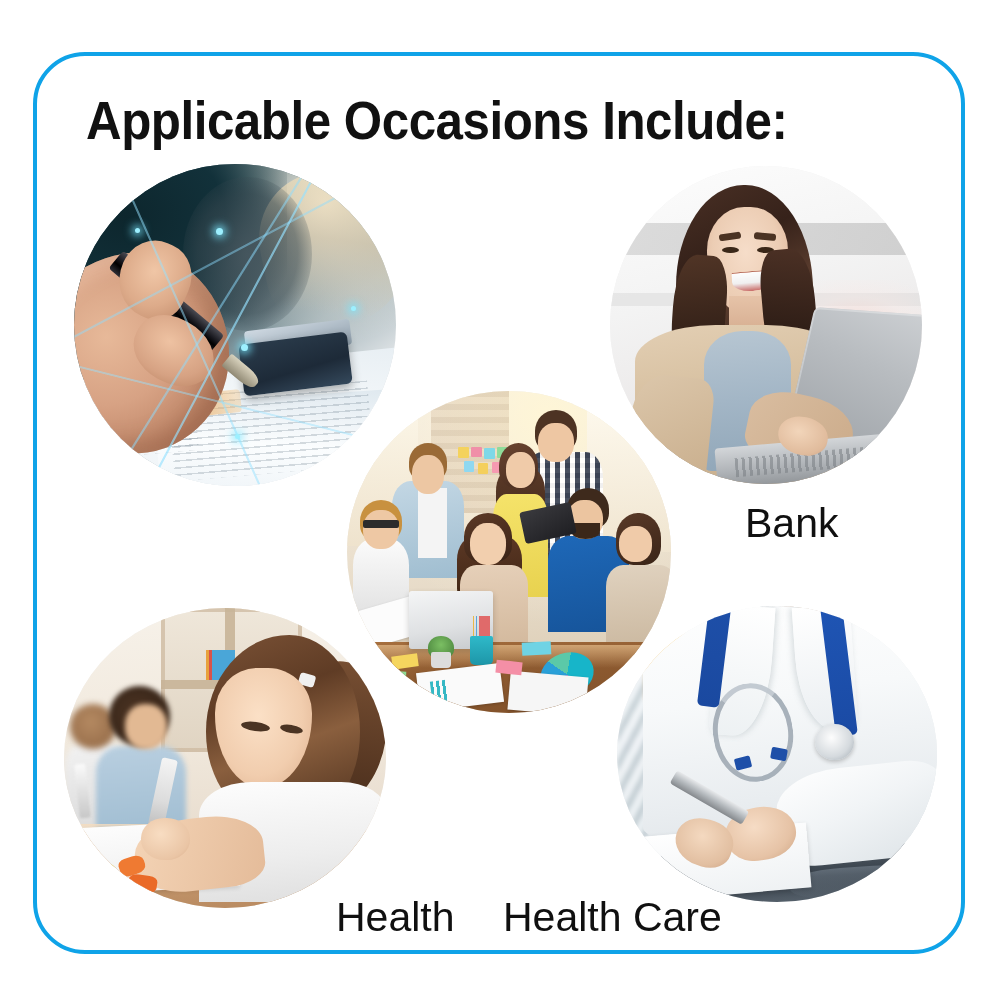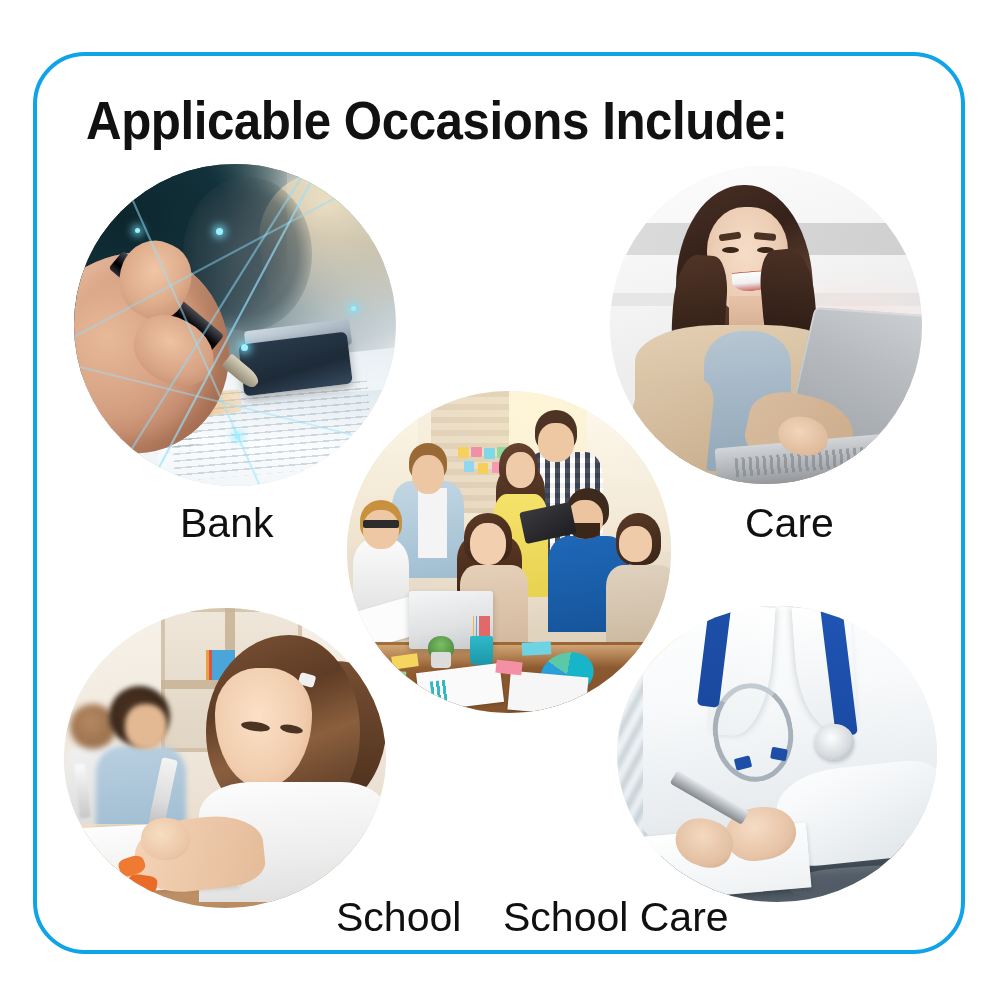--- a/index.html
+++ b/index.html
@@ -634,21 +634,20 @@
       <div class="bk-thumb"></div>
       <div class="bk-finger"></div>
       <div class="bk-net"></div>
       <div class="bk-node bk-n1"></div>
       <div class="bk-node bk-n2"></div>
       <div class="bk-node bk-n3"></div>
       <div class="bk-node bk-n4"></div>
       <div class="bk-node bk-n5"></div>
     </div>
   </div>
-  <div class="label" id="label-bank">Bank</div>
 
   <div class="circle" id="circle-home">
     <div class="scene">
       <div class="hm-bg"></div>
       <div class="hm-window"></div>
       <div class="hm-window2"></div>
       <div class="hm-glow"></div>
       <div class="hm-desk"></div>
       <div class="hm-hair"></div>
       <div class="hm-face"></div>
@@ -663,21 +662,21 @@
       <div class="hm-cardigan"></div>
       <div class="hm-shirt"></div>
       <div class="hm-sleeve"></div>
       <div class="hm-lapscreen"></div>
       <div class="hm-arm"></div>
       <div class="hm-lapbase"></div>
       <div class="hm-keys"></div>
       <div class="hm-hand"></div>
     </div>
   </div>
-  <div class="label" id="label-home">Care</div>
+  <div class="label" id="label-home">Bank</div>
 
   <div class="circle" id="circle-school">
     <div class="scene">
       <div class="sc-bg"></div>
       <div class="sc-shelf"></div>
       <div class="sc-shelf-div"></div>
       <div class="sc-shelf-h"></div>
       <div class="sc-books"></div>
       <div class="sc-k1-b"></div>
       <div class="sc-k1-h"></div>
@@ -697,21 +696,21 @@
       <div class="sc-g-arm"></div>
       <div class="sc-pen"></div>
       <div class="sc-g-hand"></div>
       <div class="sc-pen2"></div>
       <div class="sc-foam1"></div>
       <div class="sc-foam2"></div>
       <div class="sc-foam3"></div>
       <div class="sc-foam4"></div>
     </div>
   </div>
-  <div class="label" id="label-school">School</div>
+  <div class="label" id="label-school">Health</div>
 
   <div class="circle" id="circle-healthcare">
     <div class="scene">
       <div class="hc-bg"></div>
       <div class="hc-blurl"></div>
       <div class="hc-orange"></div>
       <div class="hc-neck"></div>
       <div class="hc-sweater"></div>
       <div class="hc-coat"></div>
       <div class="hc-lapel-l"></div>
@@ -724,21 +723,21 @@
       <div class="hc-chest"></div>
       <div class="hc-deskglass"></div>
       <div class="hc-reflect"></div>
       <div class="hc-sleeve"></div>
       <div class="hc-paper"></div>
       <div class="hc-hand"></div>
       <div class="hc-pen"></div>
       <div class="hc-hand2"></div>
     </div>
   </div>
-  <div class="label" id="label-healthcare">School Care</div>
+  <div class="label" id="label-healthcare">Health Care</div>
 
   <div class="circle" id="circle-office">
     <div class="scene">
       <div class="of-bg"></div>
       <div class="of-win-l"></div>
       <div class="of-win-r"></div>
       <div class="of-brick"></div>
       <div class="of-notes">
         <div class="of-note of-n1"></div>
         <div class="of-note of-n2"></div>

